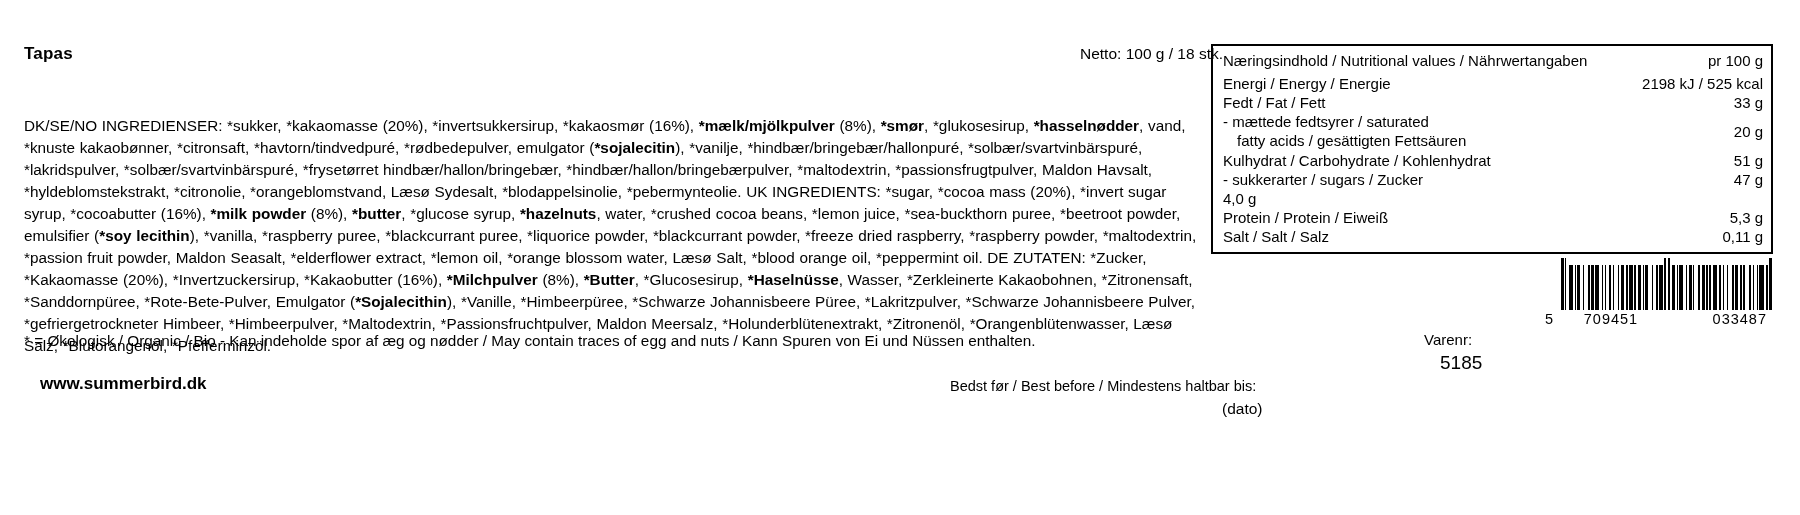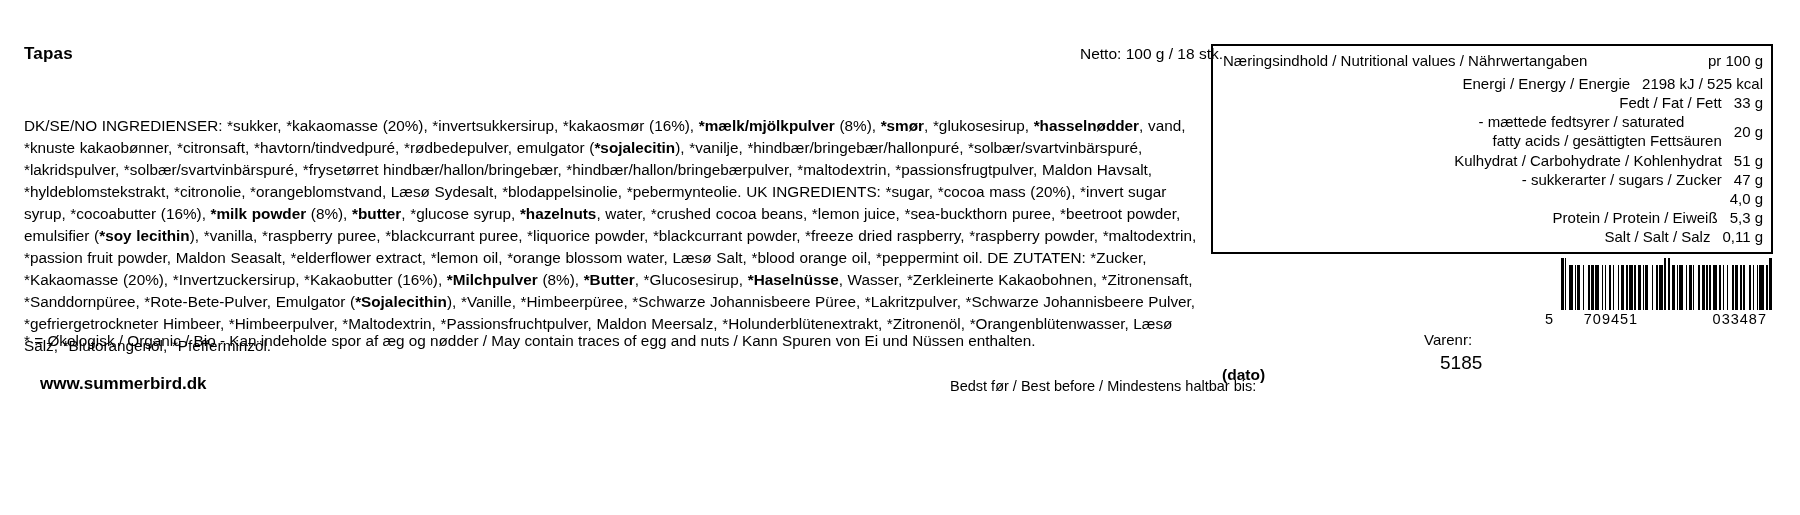--- a/index.html
+++ b/index.html
@@ -77,23 +77,23 @@
   
   .bestbefore {
     position: absolute;
     left: 950px;
     top: 378px;
     font-size: 14.5px;
   }
   .bestbefore-date-line {
     position: absolute;
     left: 1222px;
-    top: 366px;
+    top: 400px;
     font-size: 15.5px;
-    font-weight: bold;
+    font-weight: normal;
     text-align: center;
   }
   
   .nutrition {
     position: absolute;
     left: 1211px;
     top: 44px;
     width: 562px;
     border: 2px solid #000;
     box-sizing: border-box;
@@ -109,21 +109,21 @@
   }
   .nutri-head-left {
     max-width: 430px;
   }
   .nutri-head-right {
     white-space: nowrap;
     padding-top: 0px;
   }
   .nutri-row {
     display: flex;
-    justify-content: flex-end;
+    justify-content: space-between;
     align-items: baseline;
     line-height: 1.28;
   }
   .nutri-row .label { padding-right: 12px; }
   .nutri-row .value { white-space: nowrap; }
   .nutri-sub {
     line-height: 1.28;
   }
   
   .barcode-wrap {

